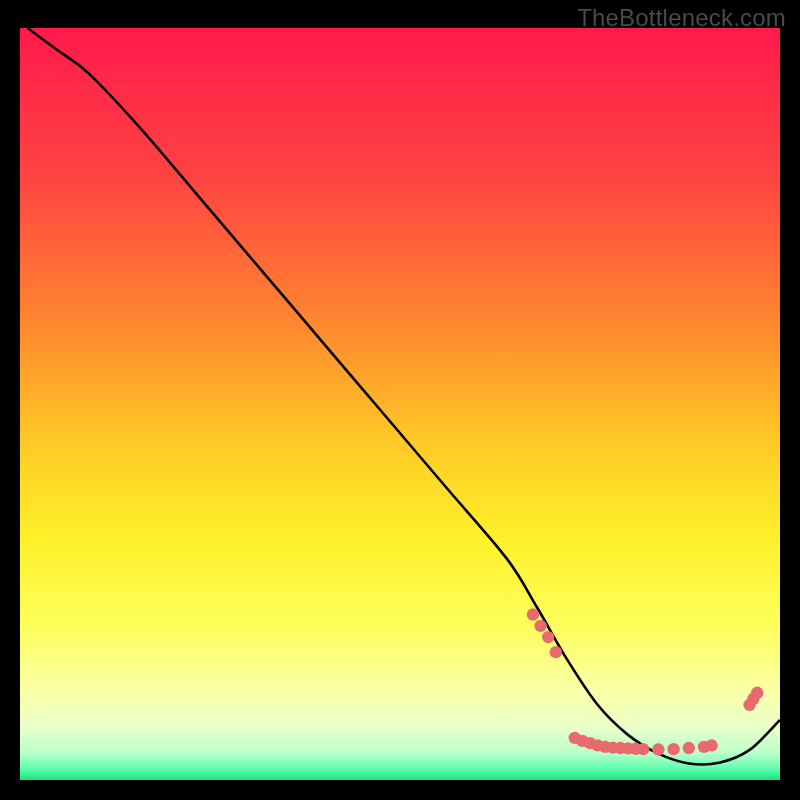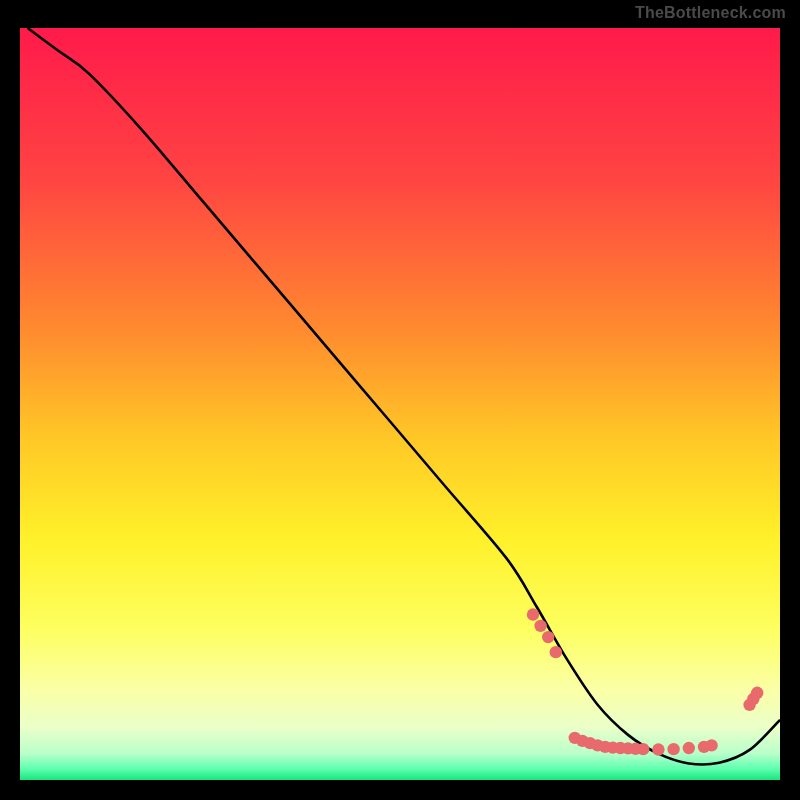--- a/index.html
+++ b/index.html
@@ -15,22 +15,22 @@
     position: relative;
     width: 800px;
     height: 800px;
     background: #000;
   }
   .watermark {
     position: absolute;
     top: 4px;
     right: 14px;
     color: #4a4a4a;
-    font-size: 16px;
-    font-weight: 700;
+    font-size: 24px;
+    font-weight: 400;
     letter-spacing: 0.2px;
     z-index: 10;
   }
   .plot-area {
     position: absolute;
     left: 20px;
     top: 28px;
     width: 760px;
     height: 752px;
     overflow: hidden;

